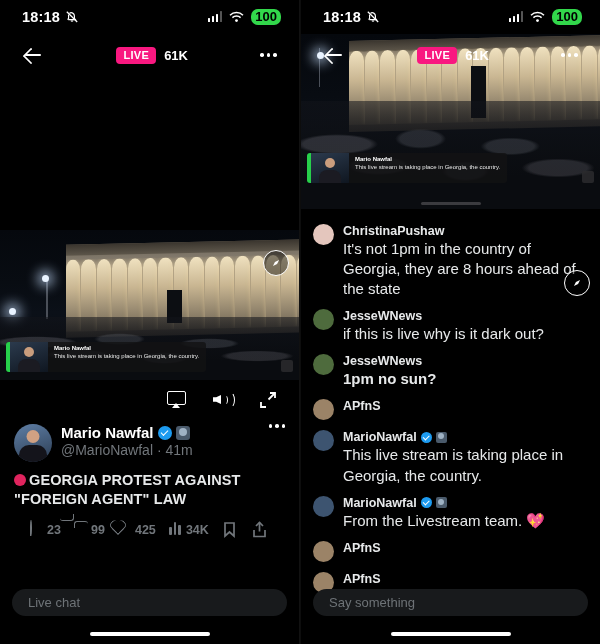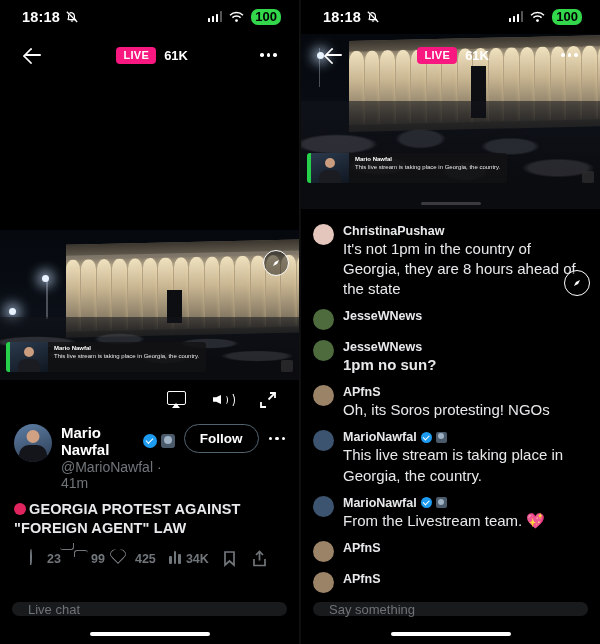--- a/index.html
+++ b/index.html
@@ -185,21 +185,21 @@
   .ic-heart:before{ left:0; transform:rotate(-45deg); transform-origin:0 100%; border-right:none; }
   .ic-heart:after{ right:0; transform:rotate(45deg); transform-origin:100% 100%; border-left:none; }
   .ic-views{ display:flex; align-items:flex-end; gap:2px; height:14px; }
   .ic-views i{ width:2.6px; background:#71767b; border-radius:1px; display:block; }
   .ic-views i:nth-child(1){height:8px;} .ic-views i:nth-child(2){height:13px;}
   .ic-views i:nth-child(3){height:10px;}
 
   
   .composer{
     position:absolute; bottom:28px; left:12px; right:12px;
-    background:#181a1c; border-radius:999px; height:14px;
+    background:#181a1c; border-radius:999px; height:27px;
     display:flex; align-items:center; padding:0 16px; cursor:text;
   }
   .composer span{ color:#6e7377; font-size:13px; }
   .homebar{
     position:absolute; bottom:8px; left:50%; transform:translateX(-50%);
     width:120px; height:4.5px; border-radius:3px; background:#fff;
   }
 
   
   .scrubline{ position:absolute; left:50%; transform:translateX(-50%); bottom:4px;
@@ -344,21 +344,20 @@
             <span class="verified"></span>
             <span class="affil"></span>
           </div>
           <div class="tw-handle">
             <span>@MarioNawfal</span>
             <span>·</span>
             <span>41m</span>
           </div>
         </div>
         <div class="tw-right">
-          <button class="follow">Follow</button>
           <div class="dots">
               <i></i>
               <i></i>
               <i></i>
             </div>
         </div>
       </div>
 
       <div class="tw-body">
         <span class="dot-red"></span><span>GEORGIA PROTEST AGAINST "FOREIGN AGENT" LAW</span>
@@ -512,38 +511,38 @@
             </div>
             <div class="m-text">It's not 1pm in the country of Georgia, they are 8 hours ahead of the state</div>
           </div>
         </div>
         <div class="msg">
           <div class="m-av" style="background: rgb(78, 107, 61);"></div>
           <div class="m-body">
             <div class="m-name-row">
               <span class="m-name">JesseWNews</span>
             </div>
+            <div class="m-text">if this is live why is it dark out?</div>
           </div>
         </div>
         <div class="msg">
           <div class="m-av" style="background: rgb(78, 107, 61);"></div>
           <div class="m-body">
             <div class="m-name-row">
               <span class="m-name">JesseWNews</span>
             </div>
             <div class="m-text bold">1pm no sun?</div>
           </div>
         </div>
         <div class="msg">
           <div class="m-av" style="background: rgb(155, 131, 103);"></div>
           <div class="m-body">
             <div class="m-name-row">
               <span class="m-name">APfnS</span>
             </div>
-            <div class="m-text">Oh, its Soros protesting! NGOs</div>
           </div>
         </div>
         <div class="msg">
           <div class="m-av" style="background: rgb(61, 84, 112);"></div>
           <div class="m-body">
             <div class="m-name-row">
               <span class="m-name">MarioNawfal</span>
               <span class="m-verified"></span>
               <span class="m-affil"></span>
             </div>

